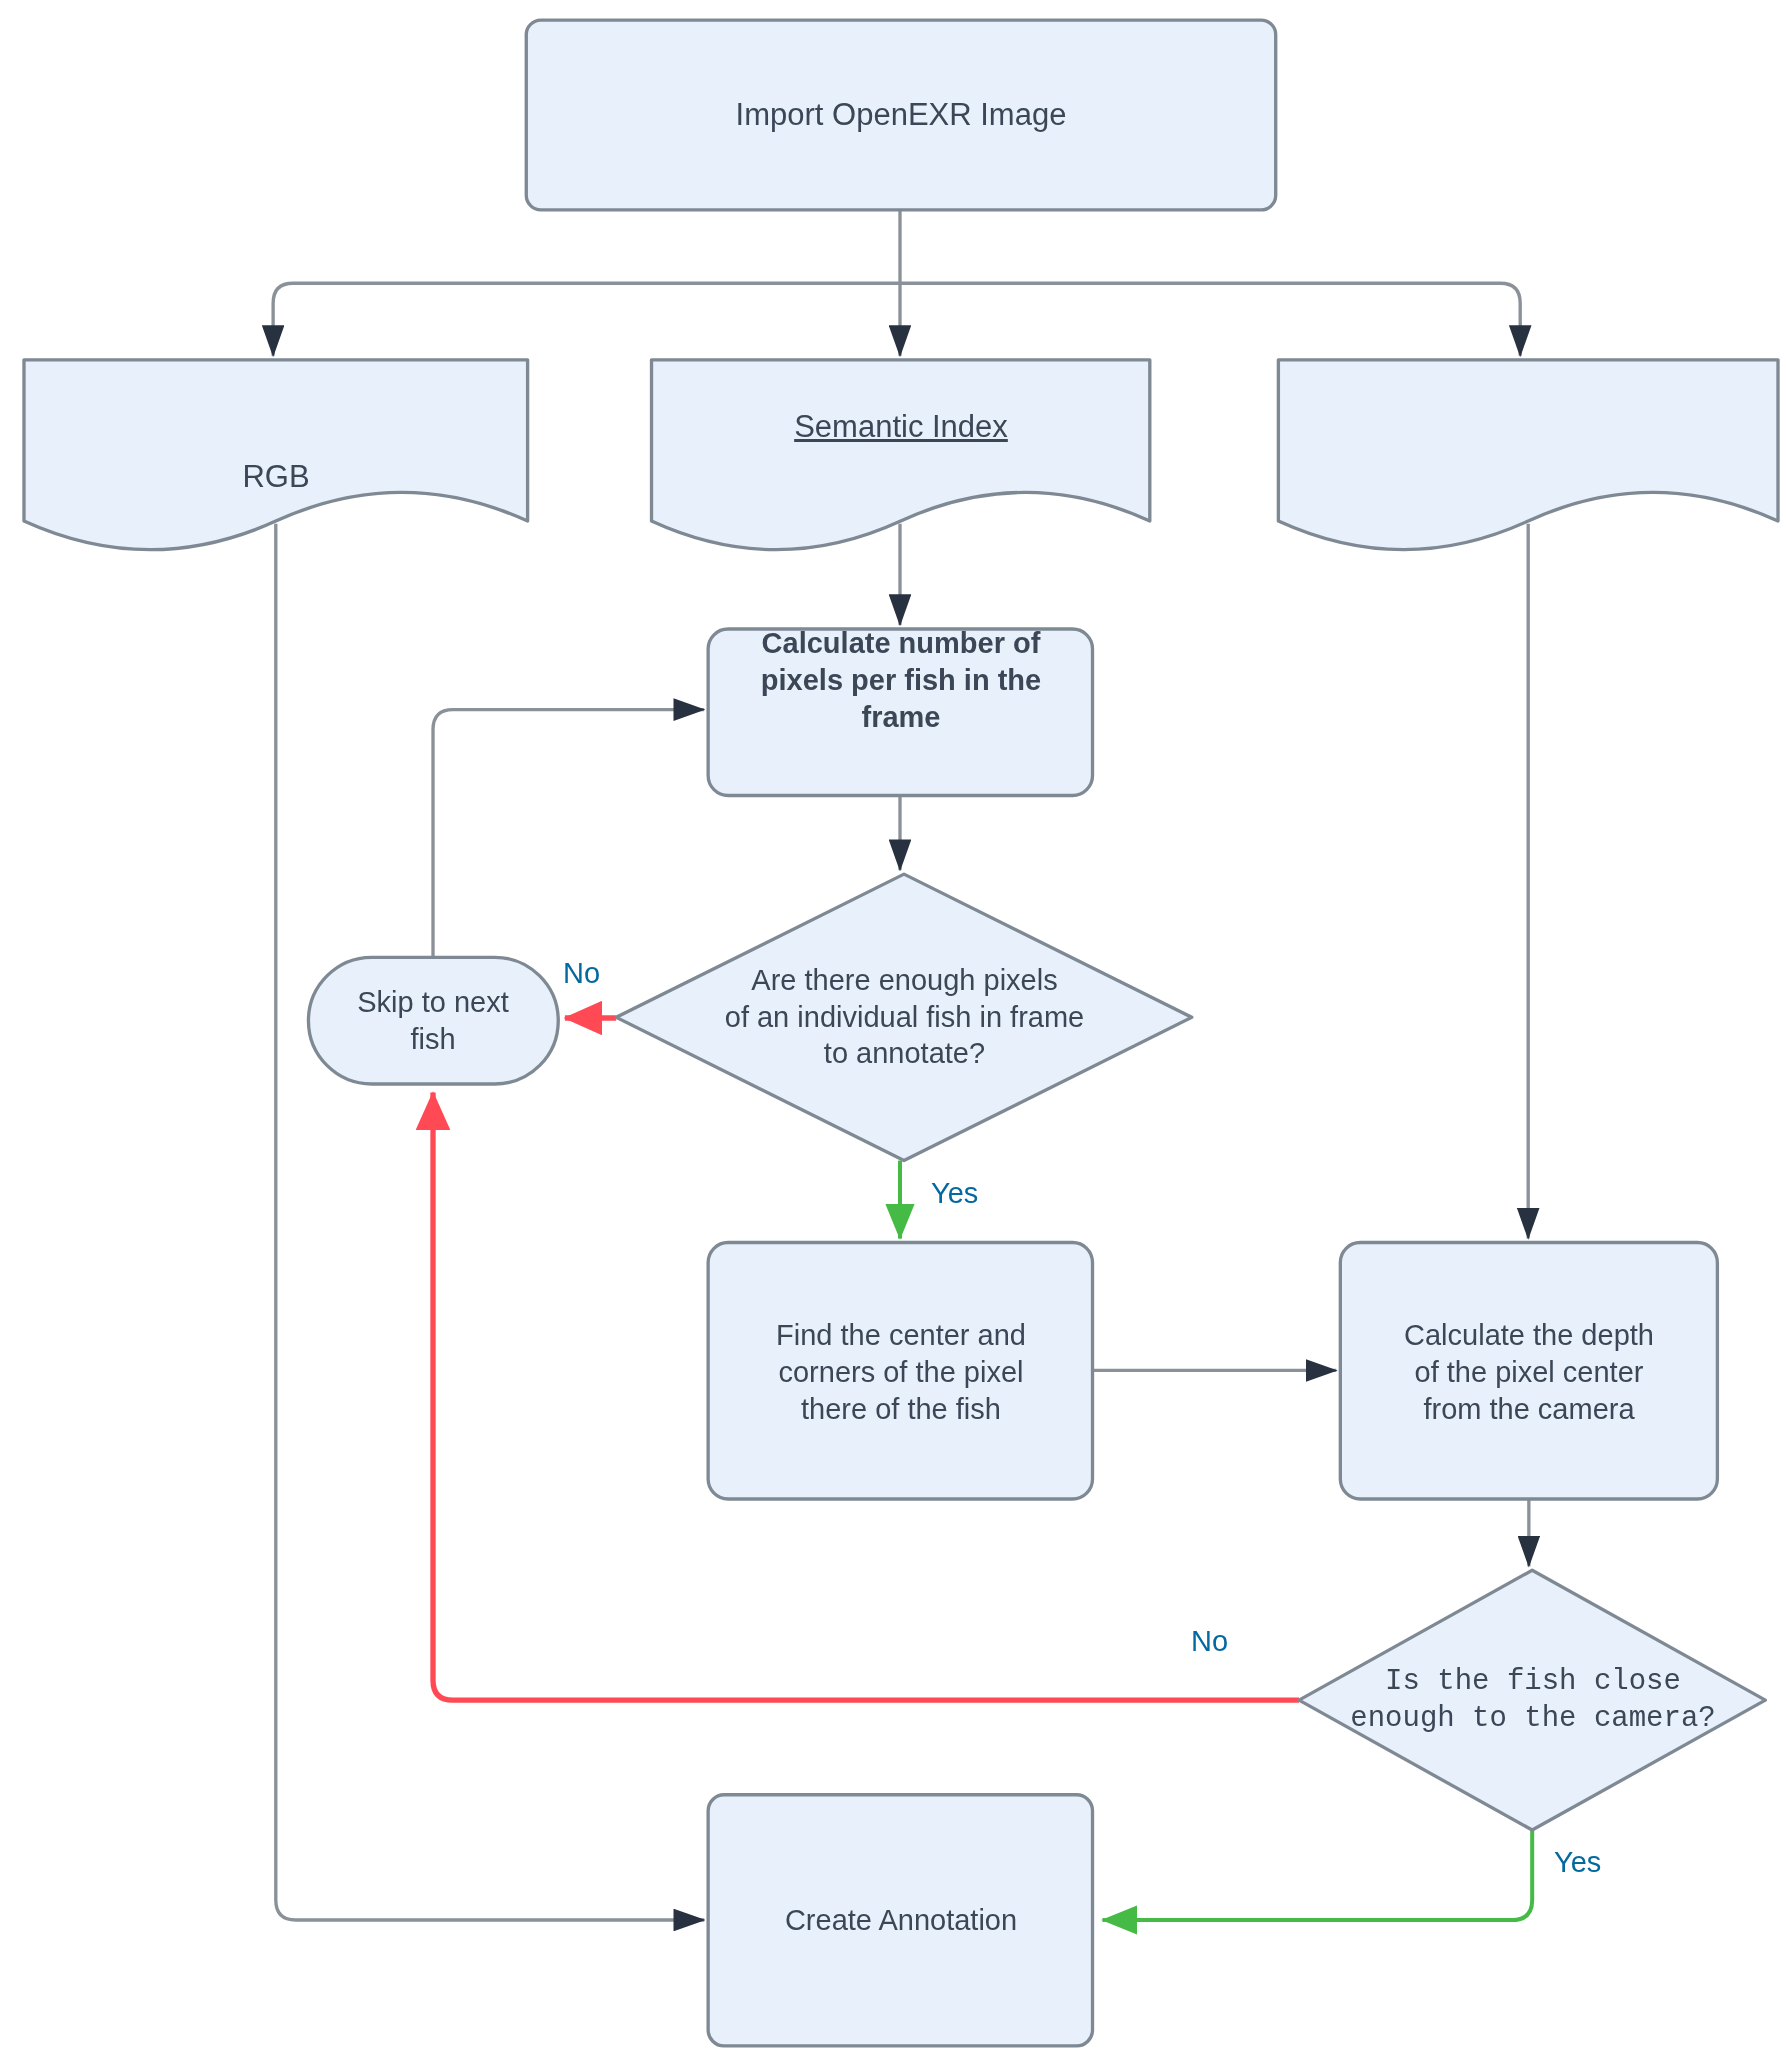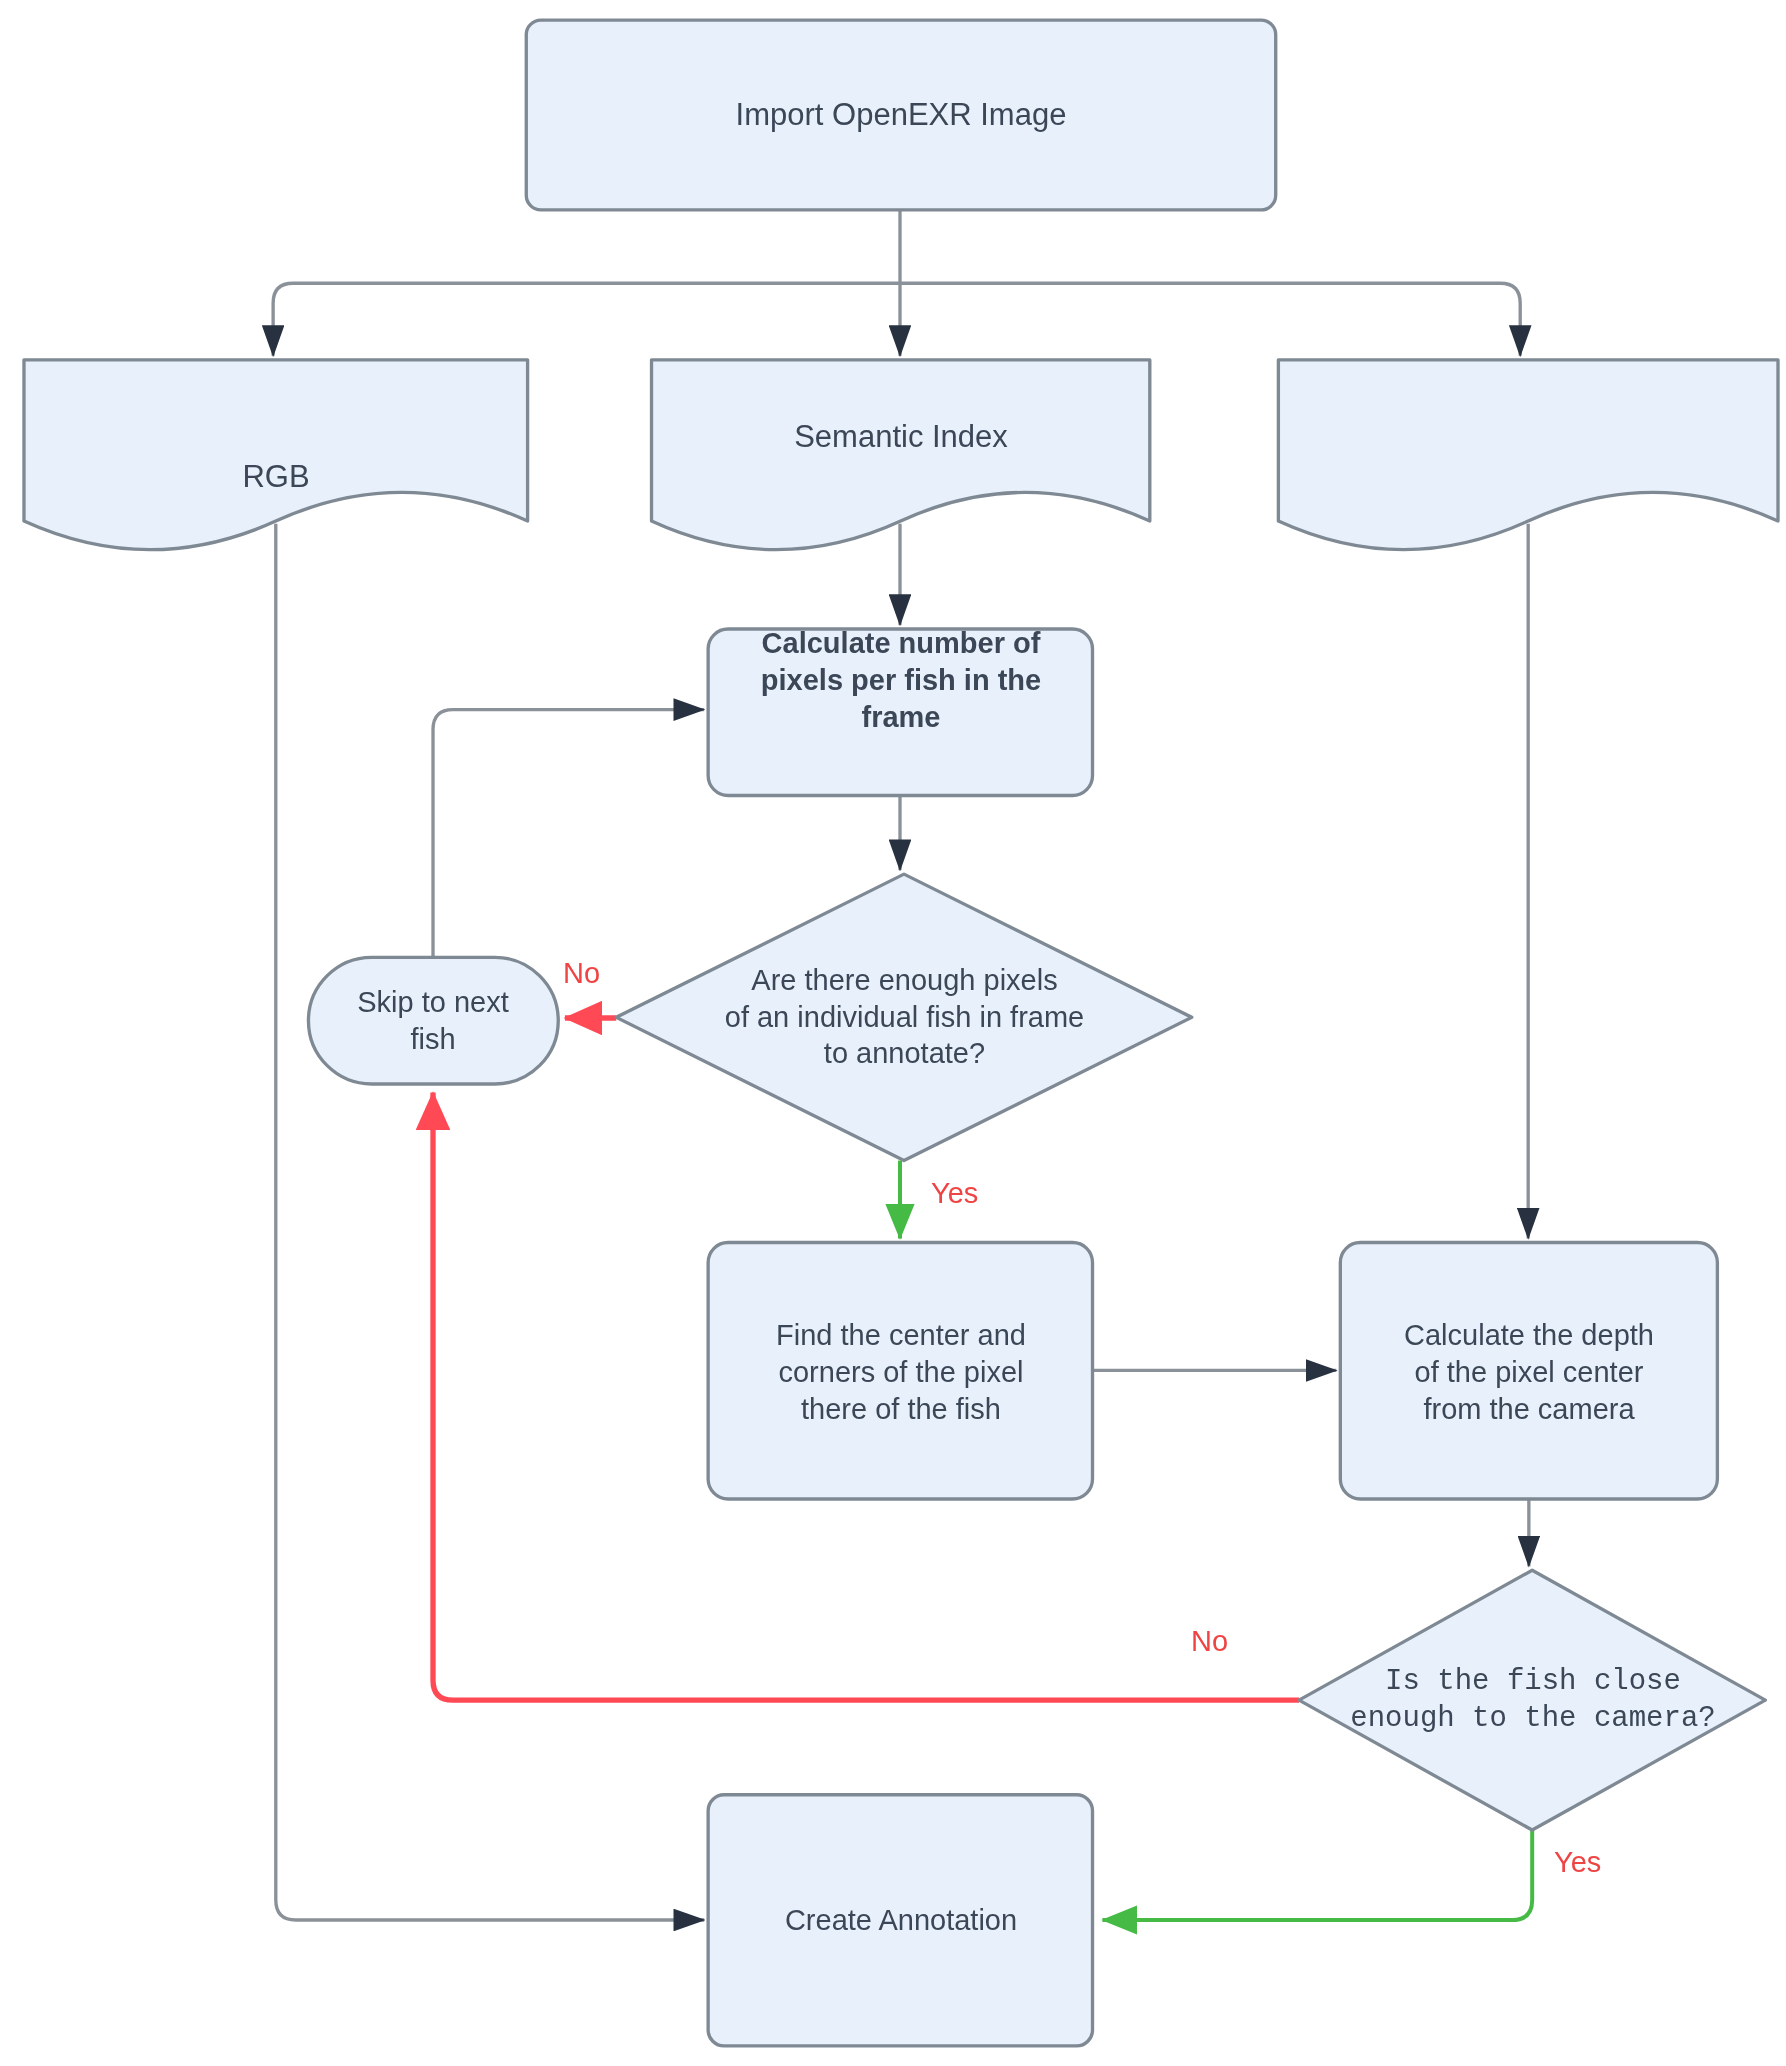--- a/index.html
+++ b/index.html
@@ -21,21 +21,21 @@
     text-align: center;
     white-space: pre-line;
     color: #3b4757;
     font-size: 29px;
     line-height: 1.27;
     pointer-events: none;
   }
   .label.big { font-size: 31px; }
   .edge-label {
     position: absolute;
-    color: #ef4444;
+    color: #0369a1;
     font-size: 29px;
     line-height: 1.1;
     pointer-events: none;
   }
 </style>
 </head>
 <body>
 
 <div id="canvas">
 
@@ -104,21 +104,21 @@
       <polygon points="1950,2552 2300,2357 2650,2552 2300,2747"></polygon>
 
       <rect x="1063" y="2694" width="577" height="377" rx="24" ry="24"></rect>
     </g>
   </svg>
 
   <div class="label big" style="left:526px; top:20px; width:750px; height:190px;">Import OpenEXR Image</div>
 
   <div class="label big" style="left:24px; top:360px; width:504px; height:153px;margin-top:40px;">RGB</div>
 
-  <div class="label big" style="left:652px; top:360px; width:498px; height:153px;">Semantic Index</div>
+  <div class="label big" style="left:652px; top:350px; width:498px; height:153px;text-decoration:underline;">Semantic Index</div>
 
 
   <div class="label" style="left:718px; top:604px; width:366px; height:153px;font-weight:bold;">Calculate number of
 pixels per fish in the
 frame</div>
 
   <div class="label" style="left:638px; top:917px; width:533px; height:200px;">Are there enough pixels
 of an individual fish in frame
 to annotate?</div>
 

